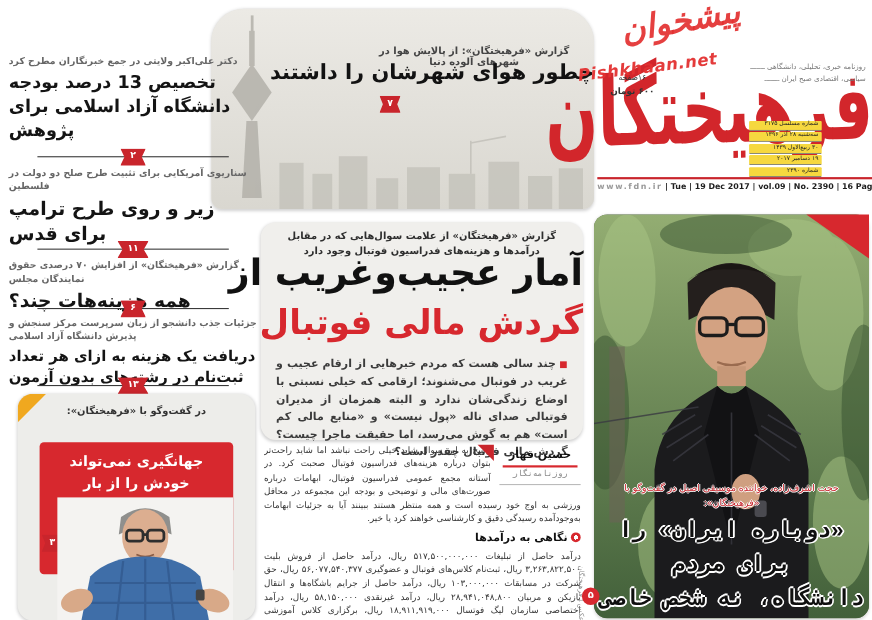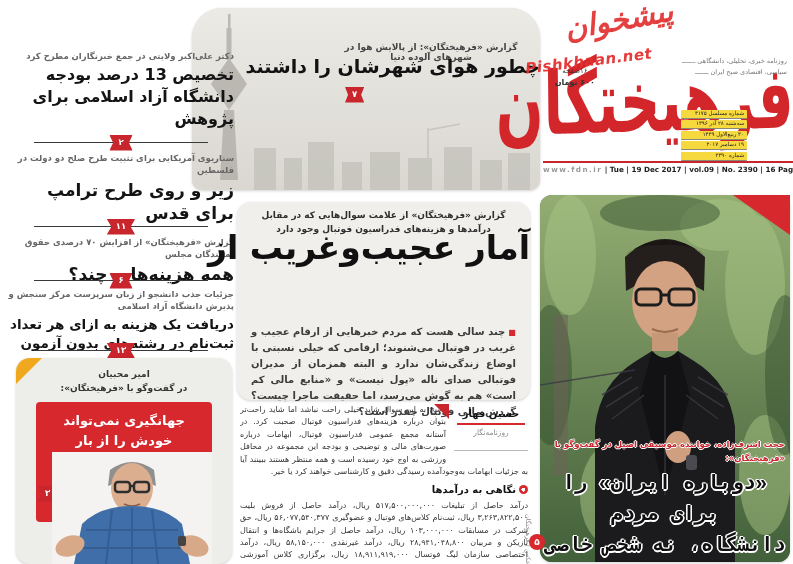--- a/index.html
+++ b/index.html
@@ -2,21 +2,21 @@
 <html lang="fa"><head>
 <meta charset="utf-8">
 <style>
   html,body{margin:0;padding:0;background:#fff;}
   .page{position:relative;width:793px;height:564px;background:#ffffff;overflow:hidden;
         font-family:"DejaVu Sans",sans-serif;direction:rtl;}
   
   .abs{position:absolute;}
   .card{box-shadow:0 1px 3px rgba(0,0,0,.18);}
   
-  .teaser{right:auto;left:8px;width:226px;text-align:right;}
+  .teaser{right:auto;left:8px;width:226px;text-align:left;}
   .kicker{font-size:8.5px;line-height:1.45;color:#666;font-weight:600;}
   .teaser h3{margin:2px 0 0;color:#141414;font-weight:800;}
   .divider{position:absolute;left:34px;width:174px;border-top:1.5px solid #3a3a3a;}
   .badge-bow{position:absolute;left:50%;top:-8px;transform:translateX(-50%);
      background:#c9252c;color:#fff;font-size:8.5px;font-weight:bold;line-height:1;
      padding:3px 9px 4px;clip-path:polygon(0 0,100% 0,84% 50%,100% 100%,0 100%,16% 50%);}
   
   .int-card{left:16px;top:358px;width:216px;height:206px;background:#ededea;border-radius:14px;}
   .yellow-corner{left:16px;top:358px;width:0;height:0;border-top:26px solid #f0a81f;border-right:26px solid transparent;border-top-left-radius:14px;}
   .int-kicker{left:16px;top:368px;width:216px;text-align:center;font-size:9px;color:#333;font-weight:700;line-height:1.5;}
@@ -47,31 +47,31 @@
   
   .main-card{left:237px;top:202px;width:293px;height:198px;background:#f0efec;border-radius:14px;}
   .main-kicker{left:247px;top:209px;width:273px;text-align:center;font-size:9px;font-weight:700;color:#2e2e2e;line-height:1.5;}
   .hl-black{left:237px;top:228px;width:293px;text-align:center;font-size:33px;font-weight:900;color:#111;white-space:nowrap;letter-spacing:-1px;}
   .hl-red{left:237px;top:276px;width:293px;text-align:center;font-size:31px;font-weight:900;color:#d7282e;white-space:nowrap;letter-spacing:-1px;}
   .lead{left:251px;top:324px;width:265px;font-size:10px;font-weight:600;color:#3c3c3c;line-height:1.6;text-align:justify;}
   .lead-bullet::before{content:"■";color:#d7282e;margin-left:3px;font-size:8px;}
   .article-body{left:240px;top:404px;width:288px;height:158px;overflow:hidden;font-size:8px;color:#333;line-height:1.55;text-align:justify;}
   .byline{float:right;width:74px;margin:0 0 4px 8px;text-align:center;position:relative;padding-top:2px;}
   .byline .name{font-size:10px;font-weight:800;color:#111;border-bottom:2px solid #d7282e;display:inline-block;padding:0 6px 1px;}
-  .byline .role{font-size:7.5px;color:#888;display:block;margin-top:2px;border-bottom:.5px solid #bbb;padding-bottom:12px;}
+  .byline .role{font-size:7.5px;color:#888;display:block;margin-top:2px;border-bottom:.5px solid #bbb;padding-bottom:2px;font-family:Liberation Mono, monospace;}
   .quote-tri{position:absolute;left:-20px;top:0;width:0;height:0;border-top:15px solid #c9252c;border-left:15px solid transparent;}
   .article-body p{margin:0 0 4px;}
   .sec-head{font-size:10px;font-weight:800;color:#111;margin:2px 0 2px;clear:none;}
   .sec-head .dot{display:inline-block;width:9px;height:9px;border-radius:50%;
       background:radial-gradient(circle at center,#fff 0 2px,#d7282e 2px);vertical-align:-1px;margin-left:3px;}
   .photo-credit{left:524px;top:455px;height:110px;writing-mode:vertical-rl;font-size:6.5px;color:#8a8a8a;letter-spacing:1px;}
   
   .right-card{left:540px;top:195px;width:250px;height:367px;border-radius:12px;overflow:hidden;background:#51683f;}
   .red-corner{left:733px;top:195px;width:0;height:0;border-top:40px solid #d7282e;border-left:57px solid transparent;z-index:3;}
-  .right-kicker{left:545px;top:438px;width:240px;font-size:8.5px;font-weight:700;color:#c9252c;line-height:1.6;z-index:3;
+  .right-kicker{left:545px;top:438px;width:240px;text-align:center;font-size:8.5px;font-weight:400;color:#c9252c;line-height:1.6;z-index:3;
      text-shadow:1px 0 0 #fff,-1px 0 0 #fff,0 1px 0 #fff,0 -1px 0 #fff;}
   .right-headline{left:540px;top:468px;width:250px;text-align:center;font-size:20px;font-weight:900;color:#0f0f0f;line-height:1.55;z-index:3;
      text-shadow:1.5px 0 0 #fff,-1.5px 0 0 #fff,0 1.5px 0 #fff,0 -1.5px 0 #fff,1px 1px 0 #fff,-1px -1px 0 #fff;font-family:Liberation Mono, monospace;}
   .badge-circle{left:529px;top:534px;width:16px;height:16px;border-radius:50%;background:#d7282e;color:#fff;
      font-size:9px;font-weight:bold;text-align:center;line-height:16px;z-index:4;}
 </style>
 </head>
 <body>
 
 <div class="page">
@@ -164,21 +164,20 @@
     <div class="kicker">جزئیات جذب دانشجو از زبان سرپرست مرکز سنجش و پذیرش دانشگاه آزاد اسلامی</div>
     <h3 style="font-size:13.5px;line-height:1.4">دریافت یک هزینه به ازای هر تعداد ثبت‌نام در رشته‌های بدون آزمون</h3>
   </div>
   <div class="divider" style="top:350px">
     <span class="badge-bow">۱۳</span>
   </div>
 
   <div class="abs int-card card"></div>
   <div class="abs yellow-corner"></div>
   <div class="abs int-kicker">
-    <div>امیر محبیان</div>
     <div>در گفت‌وگو با «فرهیختگان»:</div>
   </div>
   <div class="abs quote-box">جهانگیری نمی‌تواند خودش را از بار مسئولیت‌های دولت روحانی خلاص کند</div>
   <span class="abs badge-round" style="left:38px;top:486px">۳</span>
   <div class="abs" style="left:52px;top:452px;width:160px;height:112px">
     <svg width="160" height="112" viewBox="0 0 160 112">
       <rect width="160" height="112" fill="#f4f3f1"></rect>
       <path d="M58,18 Q80,2 102,18 L104,34 Q80,22 56,34 Z" fill="#8f8f8d"></path>
       <ellipse cx="80" cy="36" rx="21" ry="25" fill="#dcae90"></ellipse>
       <g fill="none" stroke="#2e2e2e" stroke-width="2.5">
@@ -197,20 +196,21 @@
       </g>
       <ellipse cx="18" cy="94" rx="15" ry="10" fill="#d8a988" transform="rotate(-20 18 94)"></ellipse>
       <ellipse cx="142" cy="94" rx="15" ry="10" fill="#d8a988" transform="rotate(20 142 94)"></ellipse>
       <rect x="126" y="84" width="8" height="10" fill="#444" rx="2"></rect>
     </svg>
   </div>
 
   <div class="abs main-card card"></div>
   <div class="abs hl-black">آمار عجیب‌وغریب از</div>
   <div class="abs main-kicker">گزارش «فرهیختگان» از علامت سوال‌هایی که در مقابل درآمدها و هزینه‌های فدراسیون فوتبال وجود دارد</div>
+  <div class="abs hl-red">گردش مالی فوتبال</div>
   <div class="abs lead">
     <span class="lead-bullet"></span><span>چند سالی هست که مردم خبرهایی از ارقام عجیب و غریب در فوتبال می‌شنوند؛ ارقامی که خیلی نسبتی با اوضاع زندگی‌شان ندارد و البته همزمان از مدیران فوتبالی صدای ناله «پول نیست» و «منابع مالی کم است» هم به گوش می‌رسد، اما حقیقت ماجرا چیست؟ گردش مالی فوتبال چقدر است؟</span>
   </div>
 
   <div class="abs article-body">
     <div class="byline">
       <span class="quote-tri"></span>
       <span class="name">حسین قهار</span>
       <span class="role">روزنامه‌نگار</span>
     </div>

